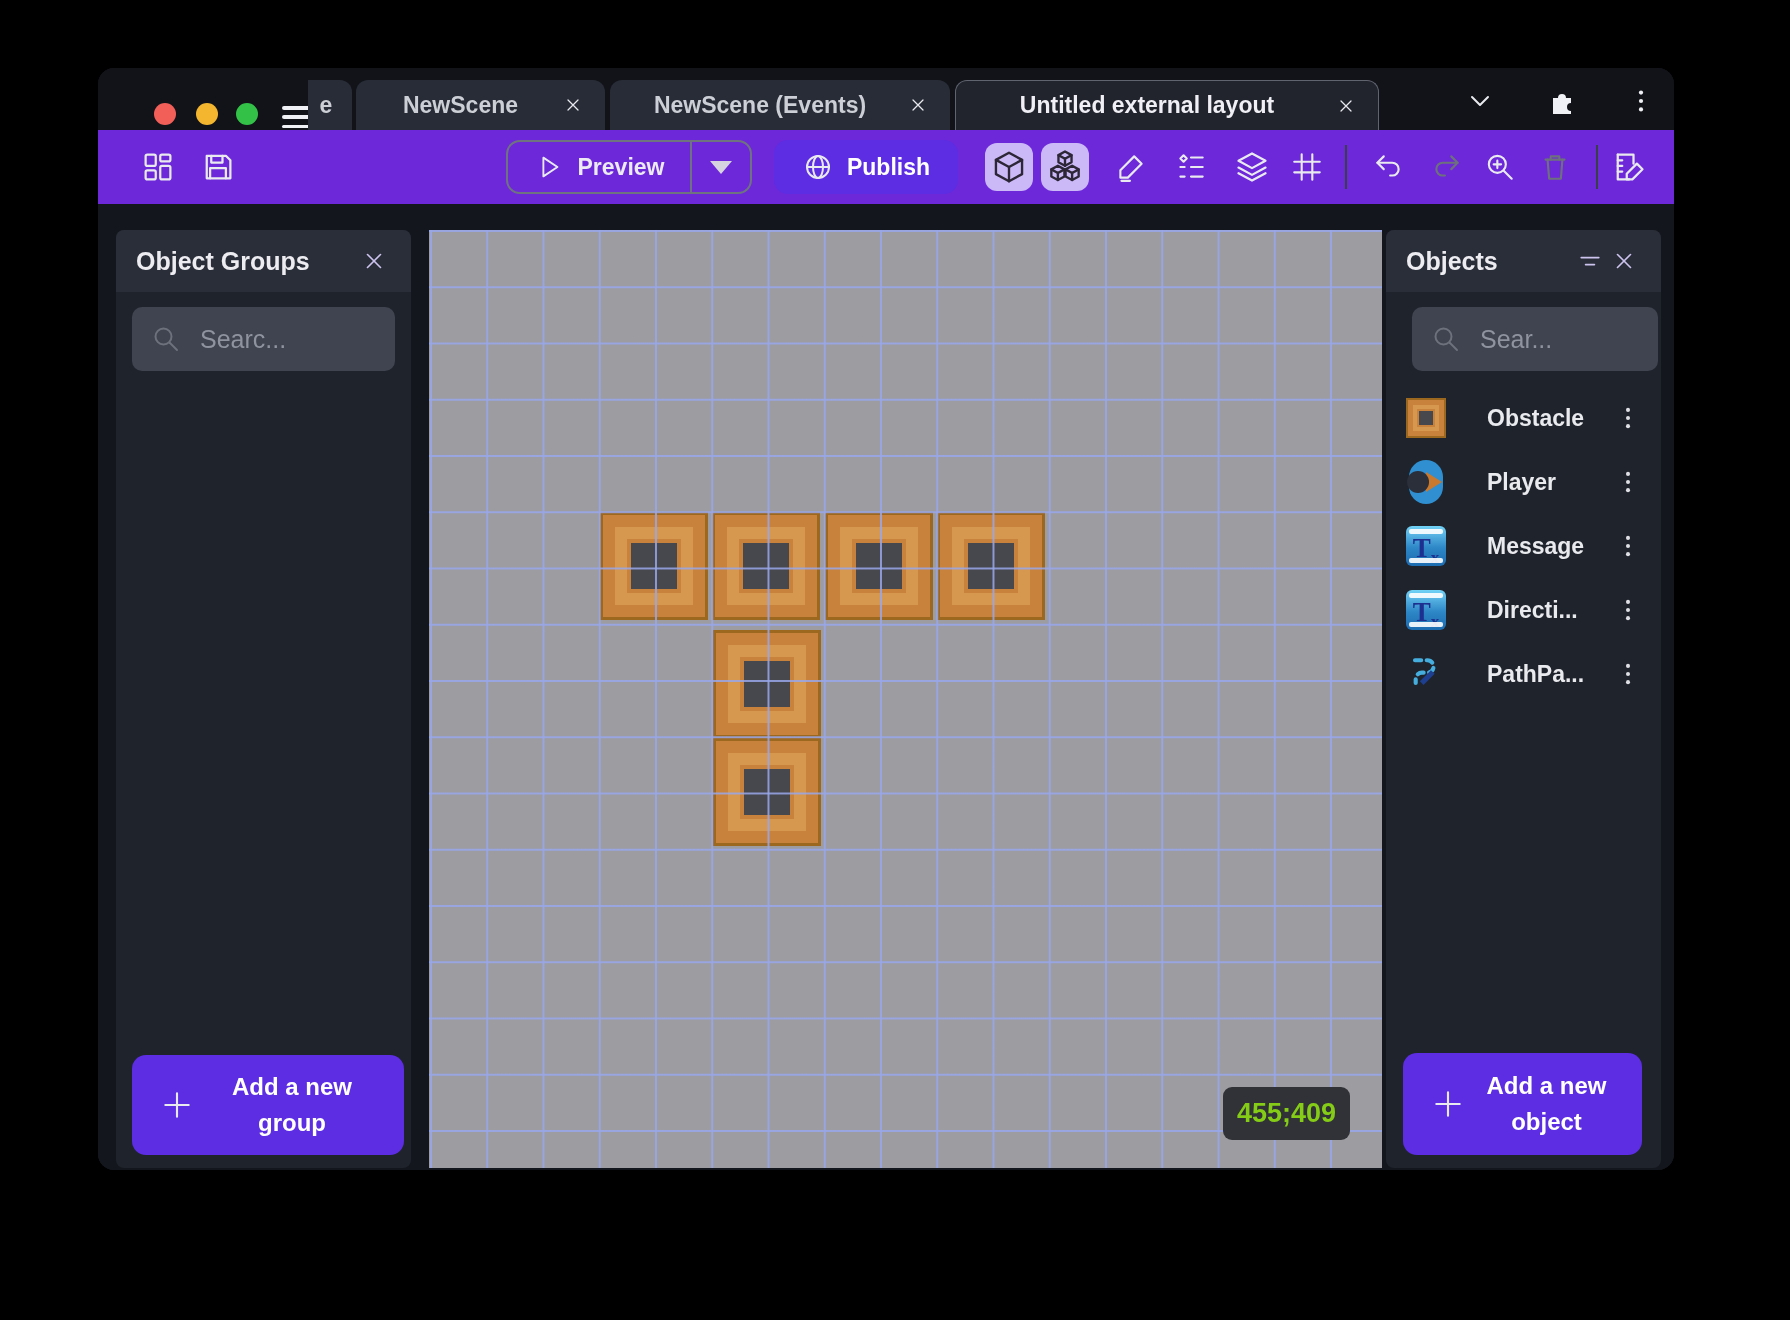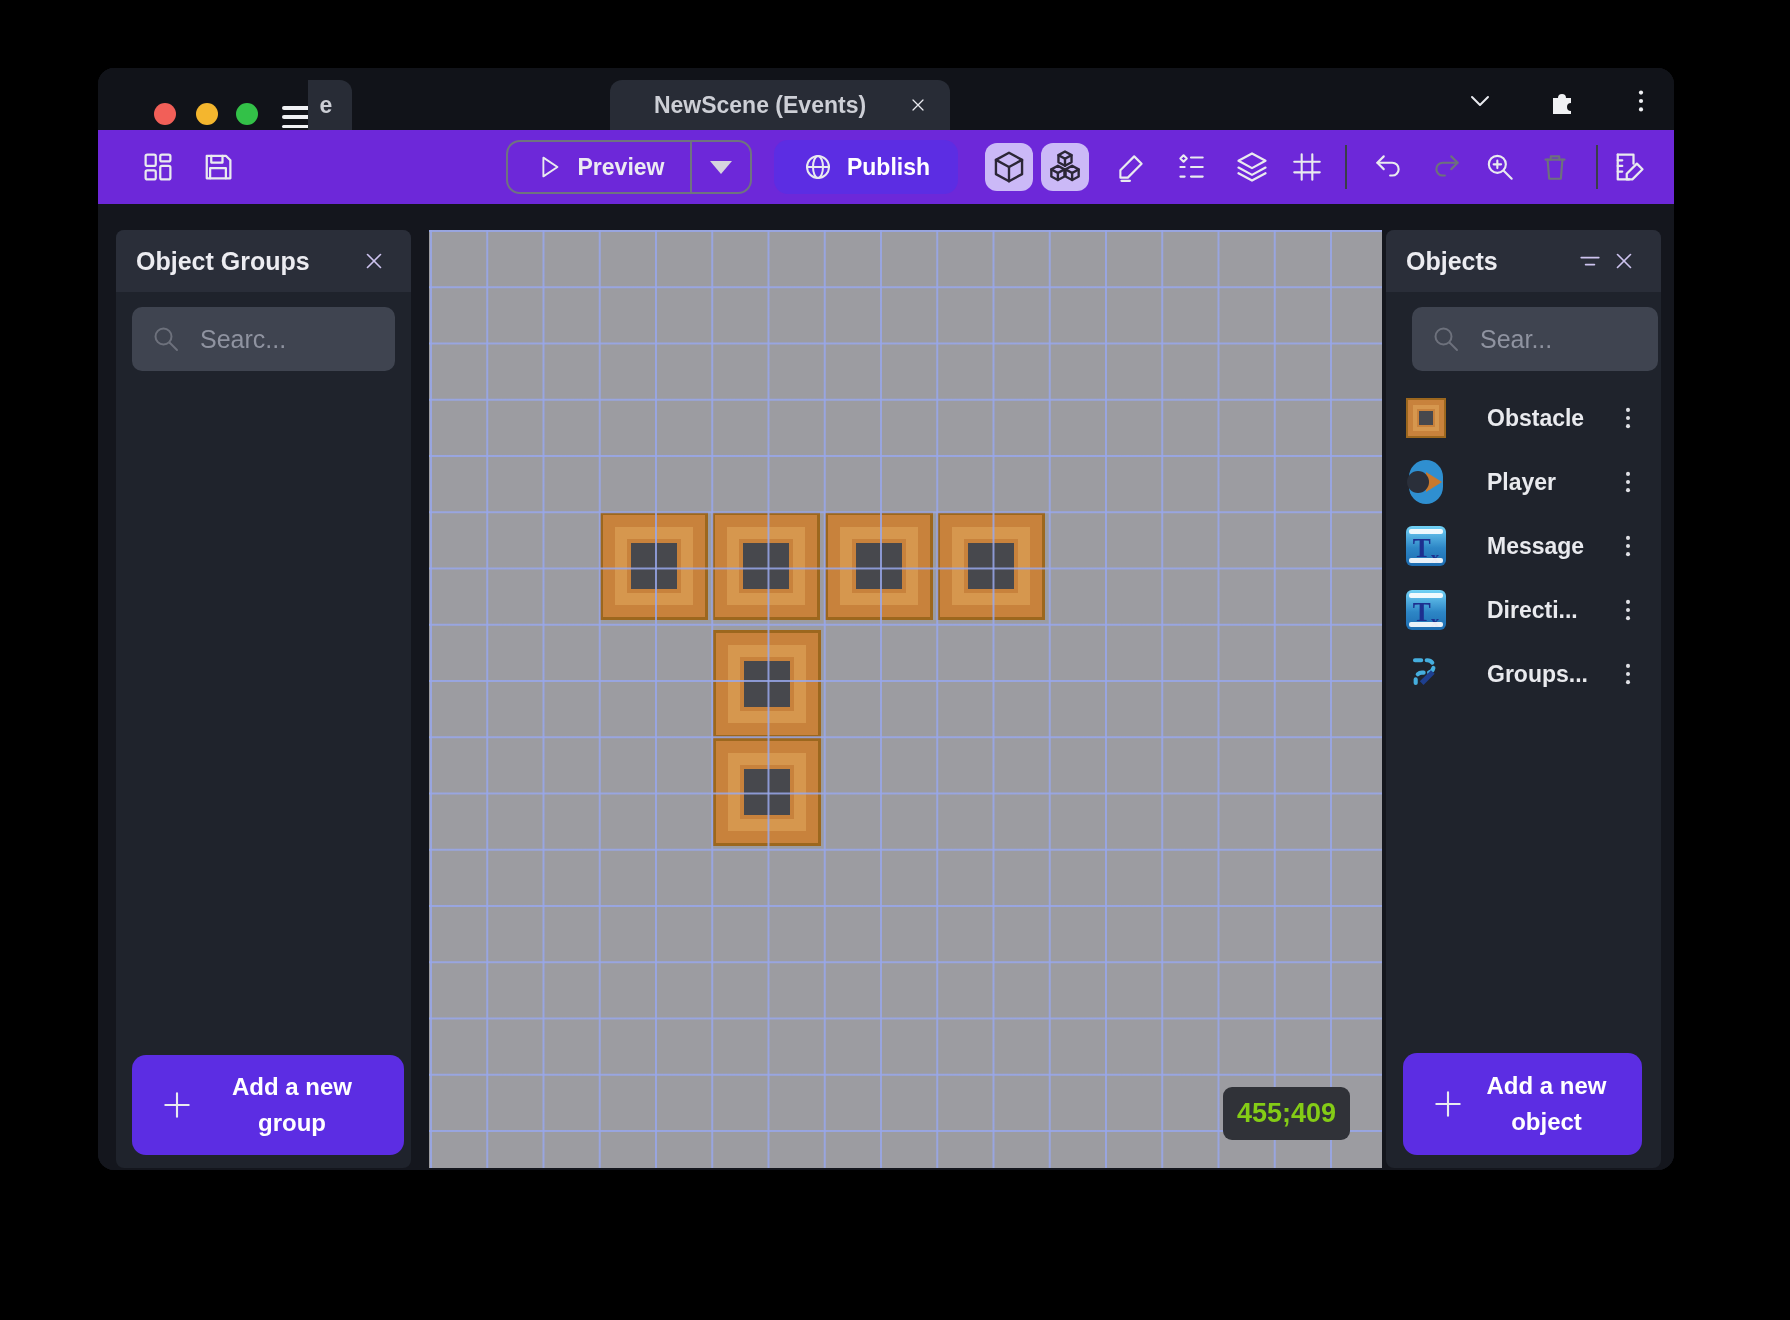--- a/index.html
+++ b/index.html
@@ -144,30 +144,46 @@
     <div class="hamburger">
         <span></span>
         <span></span>
         <span></span>
       </div>
 
     <div class="tab partial">
       <span class="label">e</span>
     </div>
 
+    <div class="tab t1">
+      <span class="label">NewScene</span>
+      <span class="tabclose">
+        <svg class="ic" viewBox="0 0 64 64" width="20" height="20">
+            <path d="M16 16 L48 48 M48 16 L16 48"></path>
+          </svg>
+      </span>
+    </div>
 
     <div class="tab t2">
       <span class="label">NewScene (Events)</span>
       <span class="tabclose">
         <svg class="ic" viewBox="0 0 64 64" width="20" height="20">
             <path d="M16 16 L48 48 M48 16 L16 48"></path>
           </svg>
       </span>
     </div>
 
+    <div class="tab active">
+      <span class="label">Untitled external layout</span>
+      <span class="tabclose">
+        <svg class="ic" viewBox="0 0 64 64" width="20" height="20">
+            <path d="M16 16 L48 48 M48 16 L16 48"></path>
+          </svg>
+      </span>
+    </div>
 
     <div class="winctl wc-chevron">
       <svg class="ic" viewBox="0 0 64 64" width="32" height="32">
           <path d="M16 24 L32 40 L48 24"></path>
         </svg>
     </div>
     <div class="winctl wc-puzzle">
       <svg viewBox="0 0 64 64" width="32" height="32" fill="#f0f1f4">
         <path d="M14 26 h10 a8 8 0 1 1 16 0 h10 v10 a8 8 0 1 0 0 16 v6 h-36 z"></path>
       </svg>
@@ -452,21 +468,21 @@
           </span>
         </div>
 
         <div class="obj-row">
           <span class="obj-ic">
             <svg viewBox="0 0 64 64" width="44" height="44" fill="none" stroke-linecap="round">
               <path d="M16 12 H34 a9 9 0 0 1 0 18 H26 a9 9 0 0 0 -9 9 v6" stroke="#45aede" stroke-width="6" stroke-dasharray="9 8"></path>
               <path d="M30 54 L48 36 L54 42 L36 60 Z" fill="#1e3f8f" transform="translate(-4,-6) scale(0.9)"></path>
             </svg>
           </span>
-          <span class="name">Groups...</span>
+          <span class="name">PathPa...</span>
           <span class="kebab">
             <svg viewBox="0 0 64 64" width="26" height="26" fill="#dfe0e5">
                 <circle cx="32" cy="12" r="5"></circle>
                 <circle cx="32" cy="32" r="5"></circle>
                 <circle cx="32" cy="52" r="5"></circle>
               </svg>
           </span>
         </div>
 
       </div>

